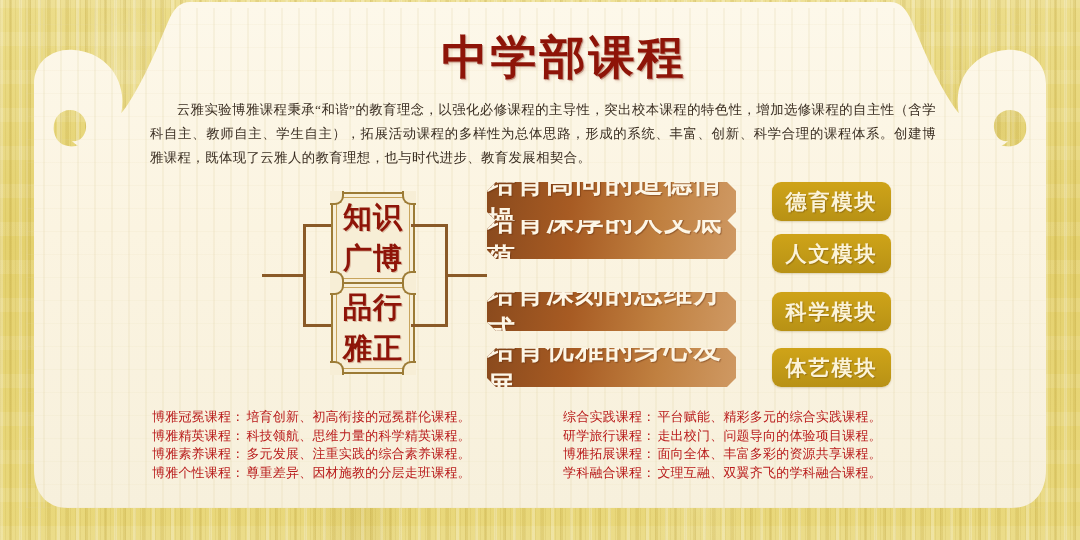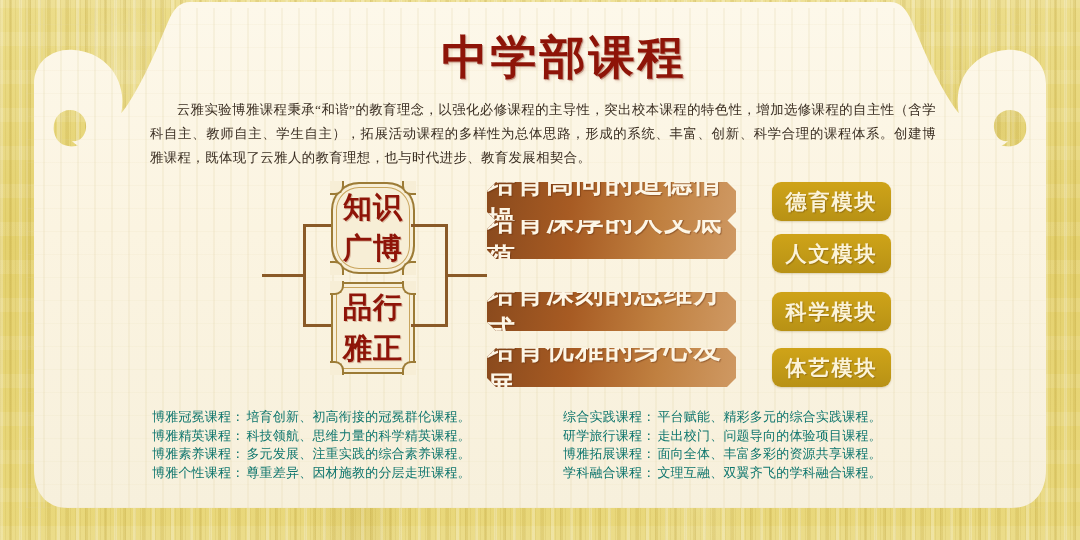--- a/index.html
+++ b/index.html
@@ -92,21 +92,21 @@
     text-shadow:1px 1px 0 rgba(150,60,30,.30);
   }
   .plaque .nub{position:absolute;width:12px;height:12px;background:#f7eed6;}
   .plaque .nub.tl{left:-3px;top:-3px;border-right:2px solid #9c7b36;border-bottom:2px solid #9c7b36;border-bottom-right-radius:9px;}
   .plaque .nub.tr{right:-3px;top:-3px;border-left:2px solid #9c7b36;border-bottom:2px solid #9c7b36;border-bottom-left-radius:9px;}
   .plaque .nub.bl{left:-3px;bottom:-3px;border-right:2px solid #9c7b36;border-top:2px solid #9c7b36;border-top-right-radius:9px;}
   .plaque .nub.br{right:-3px;bottom:-3px;border-left:2px solid #9c7b36;border-top:2px solid #9c7b36;border-top-left-radius:9px;}
 
   #plaque-root{left:158px;top:228px;width:104px;height:95px;}
   #plaque-root .ptxt{font-size:32px;line-height:43px;letter-spacing:2px;}
-  #plaque-b1{left:331px;top:182px;width:80px;height:88px;border-radius:28px;}
+  #plaque-b1{left:331px;top:192px;width:80px;height:88px;}
   #plaque-b2{left:331px;top:282px;width:80px;height:88px;}
   #plaque-b1 .ptxt,#plaque-b2 .ptxt{font-size:29px;line-height:41px;letter-spacing:1px;}
 
   .line{position:absolute;background:#8a5a28;}
 
   
   .goal{
     position:absolute;left:487px;width:249px;height:39px;
     background:linear-gradient(100deg,#8a4a1d 0%,#a75b23 34%,#c08040 68%,#cf9963 100%);
     display:flex;align-items:center;justify-content:center;
@@ -131,21 +131,21 @@
     font-family:"DejaVu Serif","Liberation Serif",serif;
     font-size:21px;font-weight:700;color:#fbf3d8;letter-spacing:2px;
     text-shadow:1px 1px 1px rgba(110,75,10,.45);
   }
 
   
   .courses{position:absolute;top:408px;font-family:"DejaVu Serif","Liberation Serif",serif;}
   #courses-left{left:152px;width:400px;}
   #courses-right{left:563px;width:400px;}
   .courses .row{
-    font-size:13px;line-height:18.6px;color:#0f766e;letter-spacing:.2px;
+    font-size:13px;line-height:18.6px;color:#b91c1c;letter-spacing:.2px;
     white-space:nowrap;
   }
   .courses .row .lbl{margin-right:2px;}
 </style>
 </head>
 <body>
 
 <div id="stage">
 
   <div class="bg"></div>

